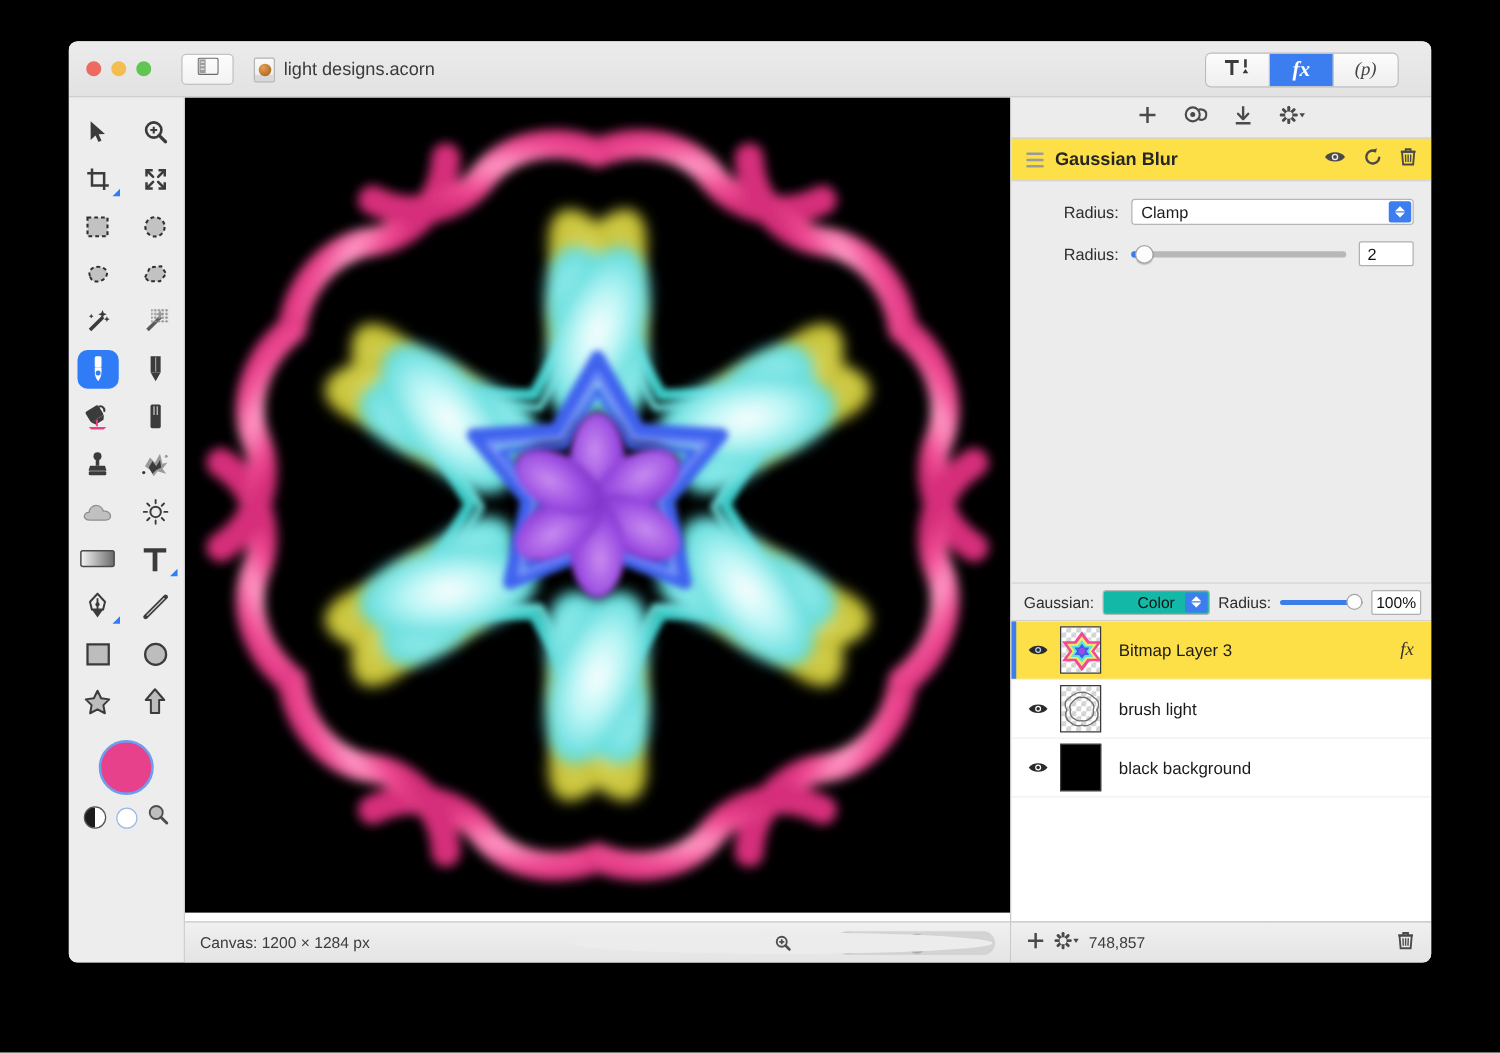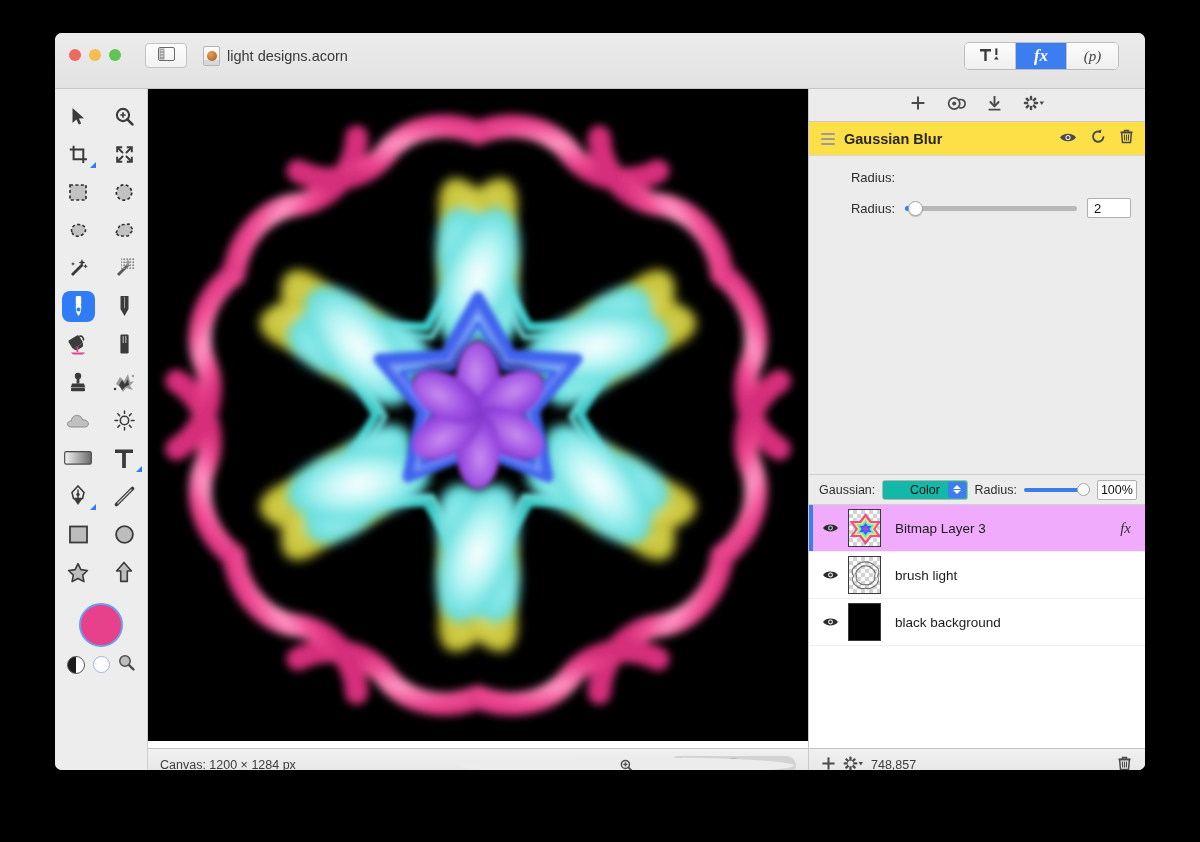--- a/index.html
+++ b/index.html
@@ -14,21 +14,21 @@
     left: 55px; top: 33px;
     width: 1090px; height: 737px;
     background: #ececec;
     border-radius: 7px;
     overflow: hidden;
     box-shadow: 0 6px 26px rgba(0,0,0,0.55);
   }
   
   .titlebar {
     position: relative;
-    height: 56px;
+    height: 45px;
     background: linear-gradient(#ececec, #e2e2e2);
     border-bottom: 1px solid #c6c6c6;
     text-decoration: underline;
   }
   .traffic { position: absolute; left: 14px; top: 16px; display: flex; gap: 8px; }
   .tl { width: 12px; height: 12px; border-radius: 50%; }
   .tl.red { background: #ec6a5f; }
   .tl.yellow { background: #f4bd4f; }
   .tl.green { background: #61c554; }
   .sb-toggle {
@@ -250,21 +250,21 @@
     width: 46px; height: 20px; background: #fff; border: 1px solid #b0b0b0;
     border-radius: 2px; font-size: 12.5px; color: #111;
     display: flex; align-items: center; justify-content: center;
   }
   .layers-list { flex: 1; background: #fff; overflow: hidden; }
   .layer-row {
     height: 47px; display: flex; align-items: center;
     padding-left: 10px; position: relative;
     border-bottom: 1px solid #efefef;
   }
-  .layer-row.selected { background: #f0abfc; }
+  .layer-row.selected { background: #fde047; }
   .layer-row.selected::before {
     content: ''; position: absolute; left: 0; top: 0; bottom: 0;
     width: 4px; background: #3c7ef0;
   }
   .eye { width: 22px; display: flex; justify-content: center; }
   .thumb {
     width: 33px; height: 38px; margin-left: 7px;
     border: 1px solid #3a3a3a;
     background-color: #fff;
     background-image:
@@ -938,20 +938,27 @@
                   <line x1="8.6" y1="5.6" x2="8.4" y2="11.6"></line>
                 </g>
               </svg>
           </span>
         </span>
       </div>
 
       <div class="filter-body">
         <div class="frow">
           <span class="flabel">Radius:</span>
+          <div class="popup">
+            <span>Clamp</span>
+            <span class="popup-arrows">
+              <span class="ar up"></span>
+                <span class="ar dn"></span>
+            </span>
+          </div>
         </div>
         <div class="frow">
           <span class="flabel">Radius:</span>
           <div class="rad-slider">
             <span class="rs-track"></span>
             <span class="rs-fill"></span>
             <span class="rs-knob"></span>
           </div>
           <div class="numfield">2</div>
         </div>

